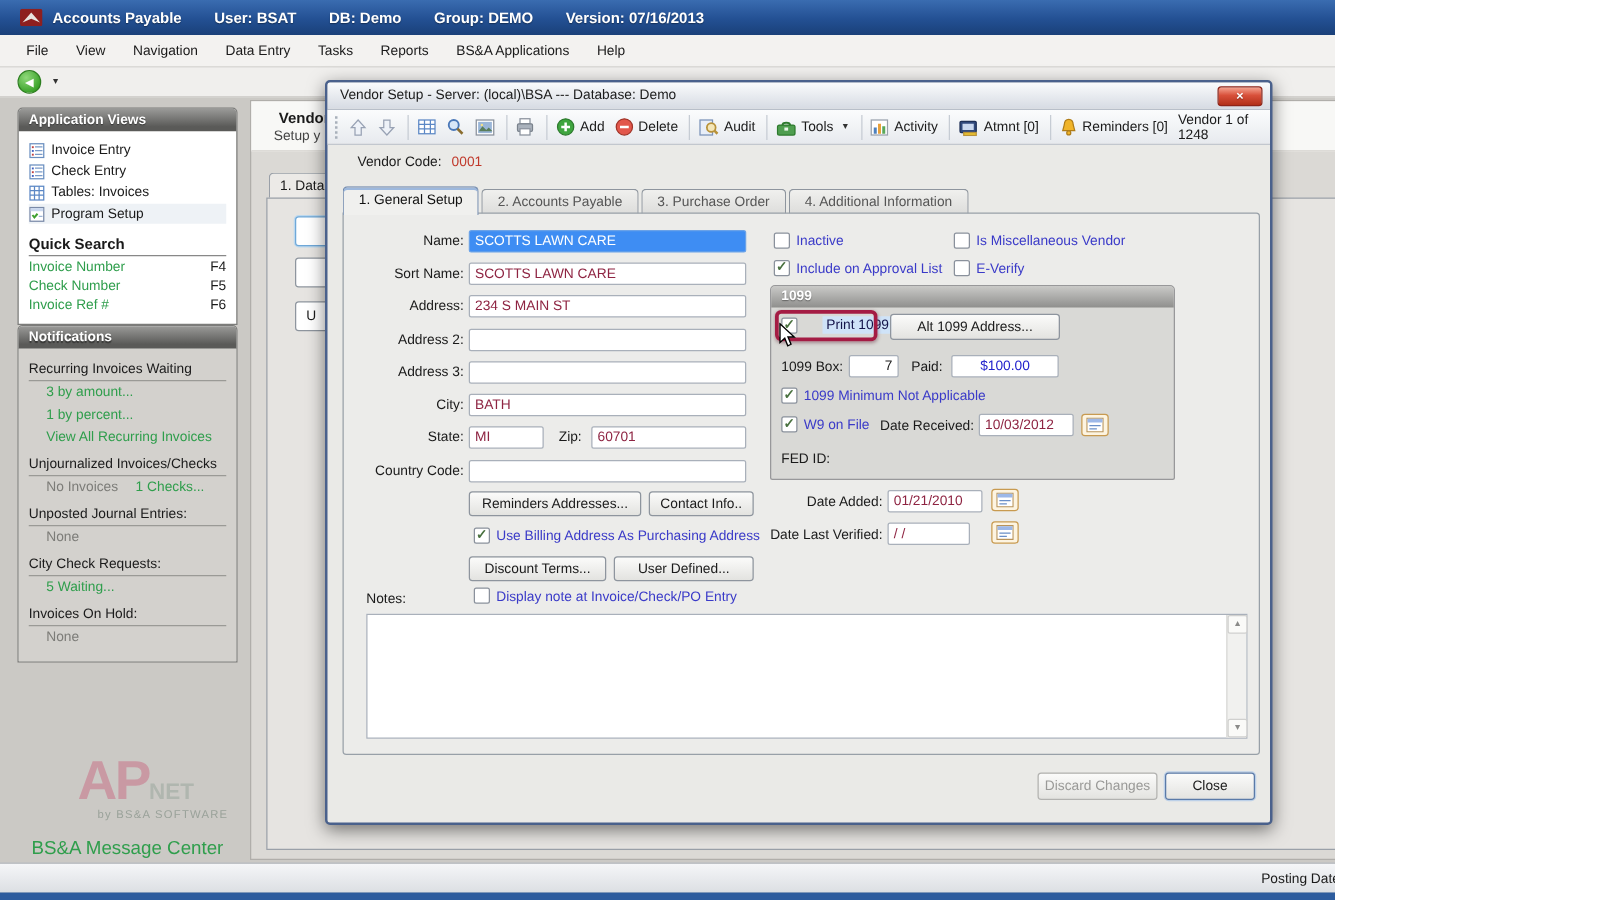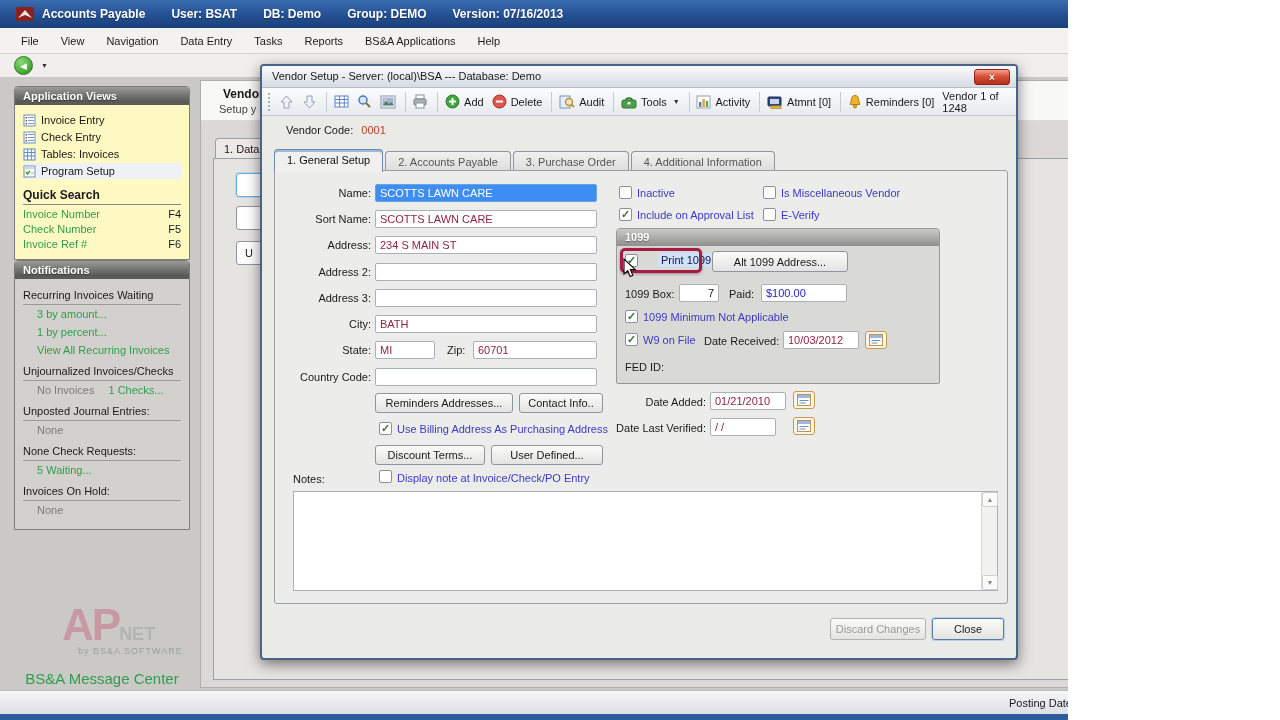--- a/index.html
+++ b/index.html
@@ -22,21 +22,21 @@
   .menuitem { padding:0 11px; line-height:26px; }
   .toolrow { left:0; top:54px; width:1280px; height:24px; background:#f0efed;
     border-bottom:1px solid #c9c7c3; display:flex; align-items:center; padding-left:14px; }
   .backbtn { width:19px; height:19px; border-radius:50%;
     background:radial-gradient(circle at 35% 30%, #8fd97a, #3fa52e 70%, #2c7e1f);
     border:1px solid #2c7e1f; color:#fff; display:flex; align-items:center; justify-content:center;
     font-size:9px; }
   .caret { font-size:7px; color:#333; margin-left:8px; }
 
   
-  .panel { width:176px; border:1px solid #7c7c7a; border-radius:4px 4px 0 0; background:#fef9c3; }
+  .panel { width:176px; border:1px solid #7c7c7a; border-radius:4px 4px 0 0; background:#ffffff; }
   .phead { height:18px; border-radius:3px 3px 0 0;
     background:linear-gradient(#9a9a98,#5a5a58 80%); color:#fff; font-weight:bold;
     line-height:18px; padding-left:8px; text-shadow:0 1px 1px rgba(0,0,0,.5); }
   .pbody { padding:7px 8px; }
   .avitem { display:flex; align-items:center; height:16px; margin-bottom:1px; }
   .avitem svg { margin-right:5px; }
   .qshead { font-weight:bold; font-size:12px; margin:9px 0 2px 0; border-bottom:1px solid #888;
     padding-bottom:2px; }
   .qsrow { display:flex; justify-content:space-between; line-height:15px; }
   .green { color:#2f9e4c; }
@@ -274,21 +274,21 @@
       <div class="nlink">3 by amount...</div>
       <div class="nlink">1 by percent...</div>
       <div class="nlink">View All Recurring Invoices</div>
       <div class="nhead">Unjournalized Invoices/Checks</div>
       <div class="nrow">
         <span class="gray">No Invoices</span>
         <span class="green">1 Checks...</span>
       </div>
       <div class="nhead">Unposted Journal Entries:</div>
       <div class="nplain">None</div>
-      <div class="nhead">None Check Requests:</div>
+      <div class="nhead">City Check Requests:</div>
       <div class="nlink">5 Waiting...</div>
       <div class="nhead">Invoices On Hold:</div>
       <div class="nplain" style="margin-bottom:0">None</div>
     </div>
   </div>
 
   <div class="abs" style="left:62px;top:600px">
     <span class="wm-ap">AP</span><span class="wm-net">NET</span>
   </div>
   <div class="abs wm-by" style="left:78px;top:646px">by BS&amp;A SOFTWARE</div>
@@ -486,21 +486,21 @@
         <div class="hl1099"></div>
         <span class="cb" style="left:8px;top:25px">
             <span class="tick">✓</span>
           </span>
         <div class="printlbl">Print 1099</div>
         <div class="btn" style="left:95px;top:22px;width:136px;height:21px">Alt 1099 Address...</div>
 
         <div class="blklbl green" style="left:8px;top:58px">1099 Box:</div>
         <div class="field" style="left:62px;top:55px;width:40px;color:#1a1a1a;text-align:right">7</div>
         <div class="blklbl" style="left:112px;top:58px">Paid:</div>
-        <div class="field" style="left:144px;top:55px;width:86px;color:#2222cc;">$100.00</div>
+        <div class="field" style="left:144px;top:55px;width:86px;color:#2222cc;text-align:center">$100.00</div>
 
         <span class="cb" style="left:8px;top:81px">
             <span class="tick">✓</span>
           </span>
         <div class="bluelbl" style="left:26px;top:81px">1099 Minimum Not Applicable</div>
 
         <span class="cb" style="left:8px;top:104px">
             <span class="tick">✓</span>
           </span>
         <div class="bluelbl" style="left:26px;top:104px">W9 on File</div>

